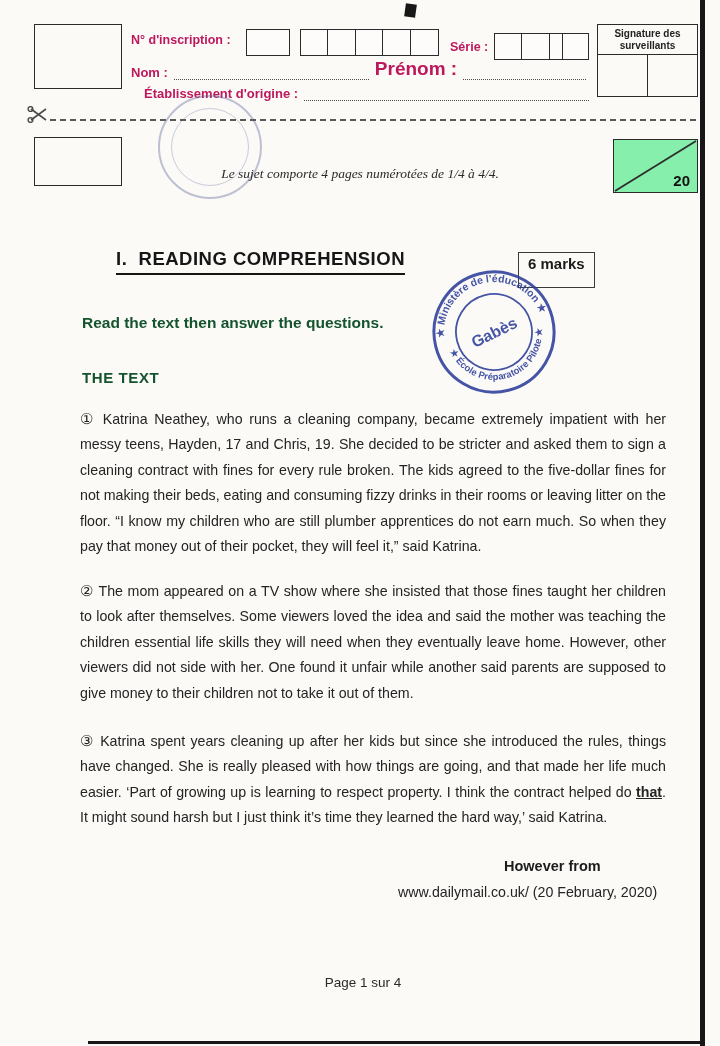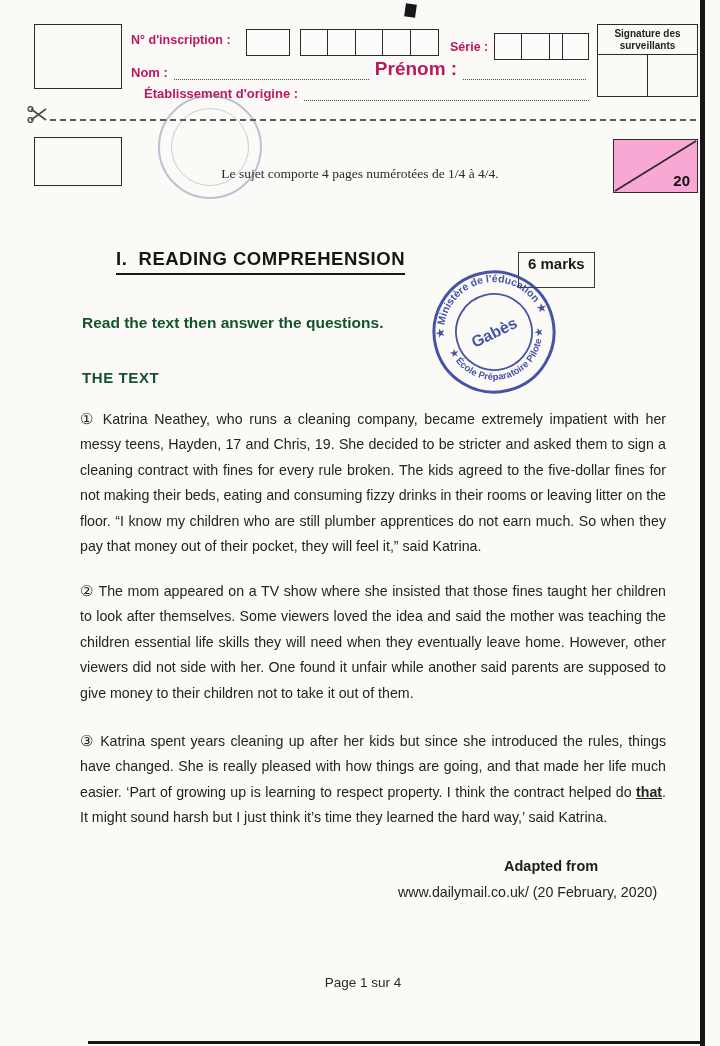--- a/index.html
+++ b/index.html
@@ -18,21 +18,21 @@
   .leader{border-bottom:1.8px dotted #4a4a4a;height:15px;}
   .flexrow{display:flex;align-items:flex-end;}
   .cutline{border-top:2px dashed #5a5a5a;height:0;}
   .heading{font-size:18.5px;font-weight:bold;letter-spacing:.5px;color:#161616;
     border-bottom:2.4px solid #161616;padding-bottom:3px;white-space:nowrap;}
   .marksbox{border:1.7px solid #3a3a3a;font-weight:bold;font-size:15px;padding:2px 9px 15px;color:#1a1a1a;background:#fbfaf6;}
   .para{width:586px;font-size:14.2px;line-height:25.4px;text-align:justify;color:#242424;}
   .para .marker{font-size:15px;}
   .emph{font-weight:bold;text-decoration:underline;}
   .bold15{font-weight:bold;font-size:15px;color:#14532d;}
-  .serifnote{font-family:"Liberation Serif", serif;font-size:13.5px;color:#2a2a2a;}
+  .serifnote{font-family:"Liberation Serif", serif;font-style:italic;font-size:13.5px;color:#2a2a2a;}
   .fadestamp{border-radius:50%;border:2.5px solid rgba(95,105,155,.40);filter:blur(.4px);}
   .fadestamp .inner{position:absolute;left:11px;top:11px;right:11px;bottom:11px;border-radius:50%;border:1.6px solid rgba(95,105,155,.32);}
   .sigbox{display:flex;flex-direction:column;}
   .sigbox .siglabel{font-weight:bold;font-size:10px;text-align:center;line-height:11.5px;padding:3px 2px;border-bottom:1.6px solid #2b2b2b;}
   .sigbox .sigcells{flex:1;display:flex;}
   .sigbox .sigcell{flex:1;}
   .sigbox .sigcell:first-child{border-right:1.6px solid #2b2b2b;}
   .edgebar{background:#171717;}
 </style>
 </head>
@@ -87,21 +87,21 @@
 
 <svg class="abs" style="left:27px;top:106px;" width="20" height="17" viewBox="0 0 20 17">
   <line x1="4" y1="3" x2="19" y2="14" stroke="#4a4a4a" stroke-width="1.6"></line>
   <line x1="4" y1="14" x2="19" y2="3" stroke="#4a4a4a" stroke-width="1.6"></line>
   <circle cx="3.5" cy="3" r="2.4" fill="none" stroke="#4a4a4a" stroke-width="1.4"></circle>
   <circle cx="3.5" cy="14" r="2.4" fill="none" stroke="#4a4a4a" stroke-width="1.4"></circle>
 </svg>
 <div class="abs cutline" style="left:50px;top:119px;width:646px;"></div>
 
 <div class="abs serifnote" style="left:185px;top:166px;width:350px;text-align:center;">Le sujet comporte 4 pages numérotées de 1/4 à 4/4.</div>
-<div class="abs box" style="left:613px;top:139px;width:83px;height:52px;background:#f9a8d4;">
+<div class="abs box" style="left:613px;top:139px;width:83px;height:52px;background:#86efac;">
   <svg width="83" height="52" viewBox="0 0 83 52" style="position:absolute;left:0;top:0;">
     <line x1="1" y1="51" x2="82" y2="1" stroke="#2e2e2e" stroke-width="1.8"></line>
   </svg>
   <span class="abs" style="right:7px;bottom:3px;font-weight:bold;font-size:15px;color:#111;">20</span>
 </div>
 
 <div class="abs heading" style="left:116px;top:248px;">
   <span>I.</span>&nbsp;
   <span>READING COMPREHENSION</span>
 </div>
@@ -134,16 +134,16 @@
 <div class="abs para" style="left:80px;top:578px;">
   <span class="marker">②</span>
   <span>The mom appeared on a TV show where she insisted that those fines taught her children to look after themselves. Some viewers loved the idea and said the mother was teaching the children essential life skills they will need when they eventually leave home. However, other viewers did not side with her. One found it unfair while another said parents are supposed to give money to their children not to take it out of them.</span>
 </div>
 
 <div class="abs para" style="left:80px;top:728px;">
   <span class="marker">③</span>
   <span>Katrina spent years cleaning up after her kids but since she introduced the rules, things have changed. She is really pleased with how things are going, and that made her life much easier. ‘Part of growing up is learning to respect property. I think the contract helped do </span><span class="emph">that</span><span>. It might sound harsh but I just think it’s time they learned the hard way,’ said Katrina.</span>
 </div>
 
-<div class="abs" style="left:504px;top:858px;font-weight:bold;font-size:14.5px;color:#1c1c1c;">Adapted from</div>
+<div class="abs" style="left:504px;top:858px;font-weight:bold;font-size:14.5px;color:#1c1c1c;">However from</div>
 <div class="abs" style="left:398px;top:884px;font-size:14.2px;color:#242424;">www.dailymail.co.uk/ (20 February, 2020)</div>
 
 <div class="abs" style="left:80px;top:975px;width:566px;text-align:center;font-size:13.5px;color:#2a2a2a;">Page 1 sur 4</div>
 
 </body></html>

